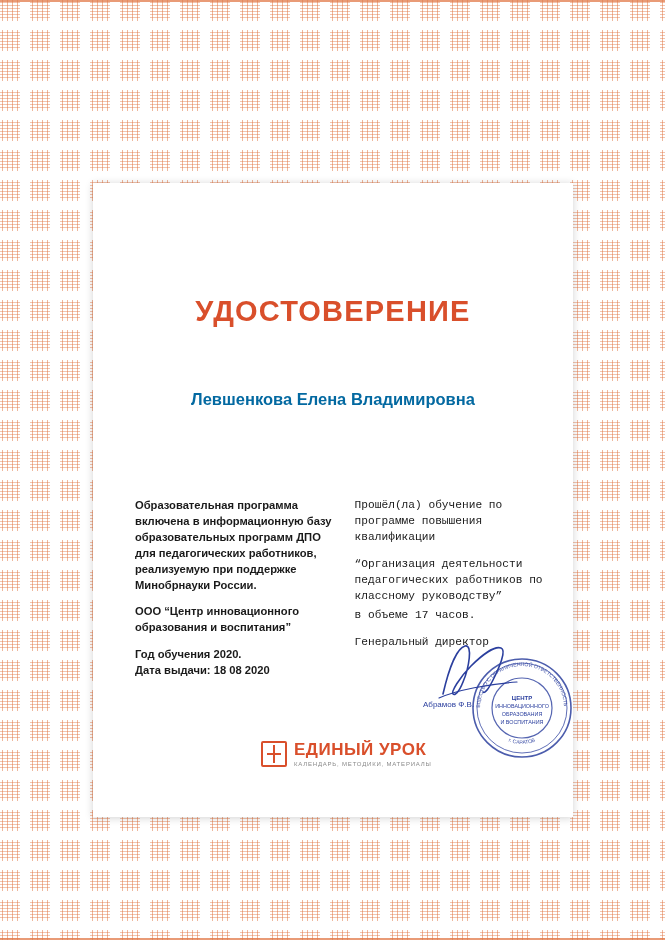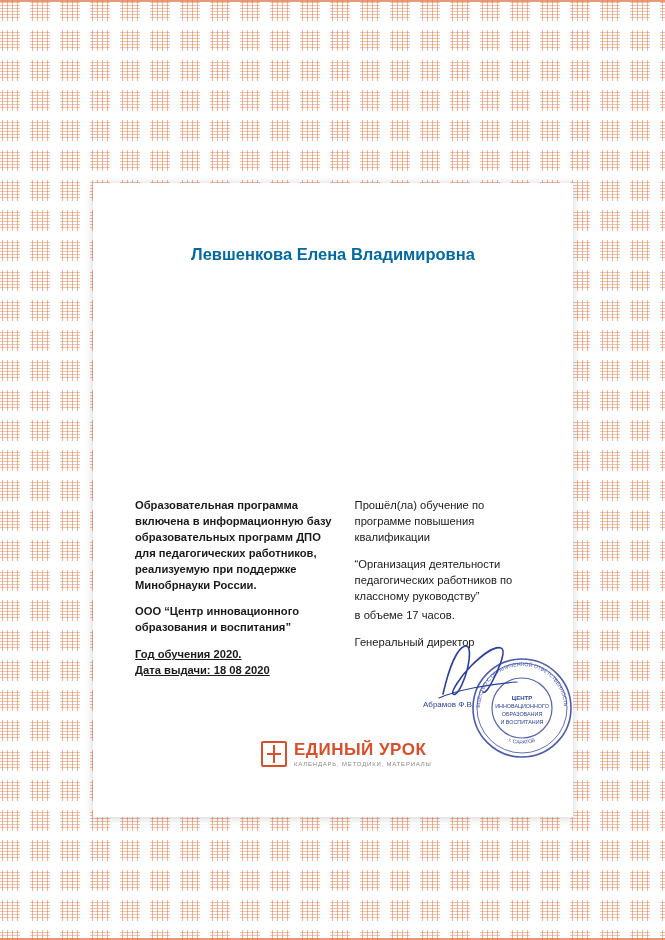--- a/index.html
+++ b/index.html
@@ -115,20 +115,21 @@
     width: 215px;
     color: #1a1a1a;
     font-size: 11.2px;
     line-height: 1.42;
   }
   .col-right {
     width: 205px;
     color: #1a1a1a;
     font-size: 11.2px;
     line-height: 1.42;
+    font-family: Liberation Mono, monospace;
   }
   .b-block {
     font-weight: bold;
     margin-bottom: 11px;
   }
   .n-block {
     font-weight: normal;
     margin-bottom: 11px;
   }
   .b-block:last-child, .n-block:last-child { margin-bottom: 0; }
@@ -217,27 +218,28 @@
 <body>
 
 <div id="bg-pattern">
   <div id="bg-pattern-overlay"></div>
   <div class="bg-border" style="left:0;top:0;width:665px;height:2px;"></div>
   <div class="bg-border" style="left:0;top:938px;width:665px;height:2px;"></div>
 </div>
 
 <div id="certificate">
 
+  <h1 class="cert-title">УДОСТОВЕРЕНИЕ</h1>
   <p class="cert-name">Левшенкова Елена Владимировна</p>
 
   <div class="cert-columns">
     <div class="col-left">
       <div class="b-block">Образовательная программа включена в информационную базу образовательных программ ДПО для педагогических работников, реализуемую при поддержке Минобрнауки России.</div>
       <div class="b-block">ООО “Центр инновационного образования и воспитания”</div>
-      <div class="b-block" style="margin-bottom:0;text-decoration:underline;">
+      <div class="b-block" style="margin-bottom:0;">
         <div>Год обучения 2020.</div>
         <div>Дата выдачи: 18 08 2020</div>
       </div>
     </div>
 
     <div class="col-right">
       <div class="n-block">Прошёл(ла) обучение по программе повышения квалификации</div>
       <div class="n-block" style="margin-bottom:4px;">“Организация деятельности педагогических работников по классному руководству”</div>
       <div class="n-block">в объеме 17 часов.</div>
       <div class="n-block" style="margin-top:8px;">Генеральный директор</div>

